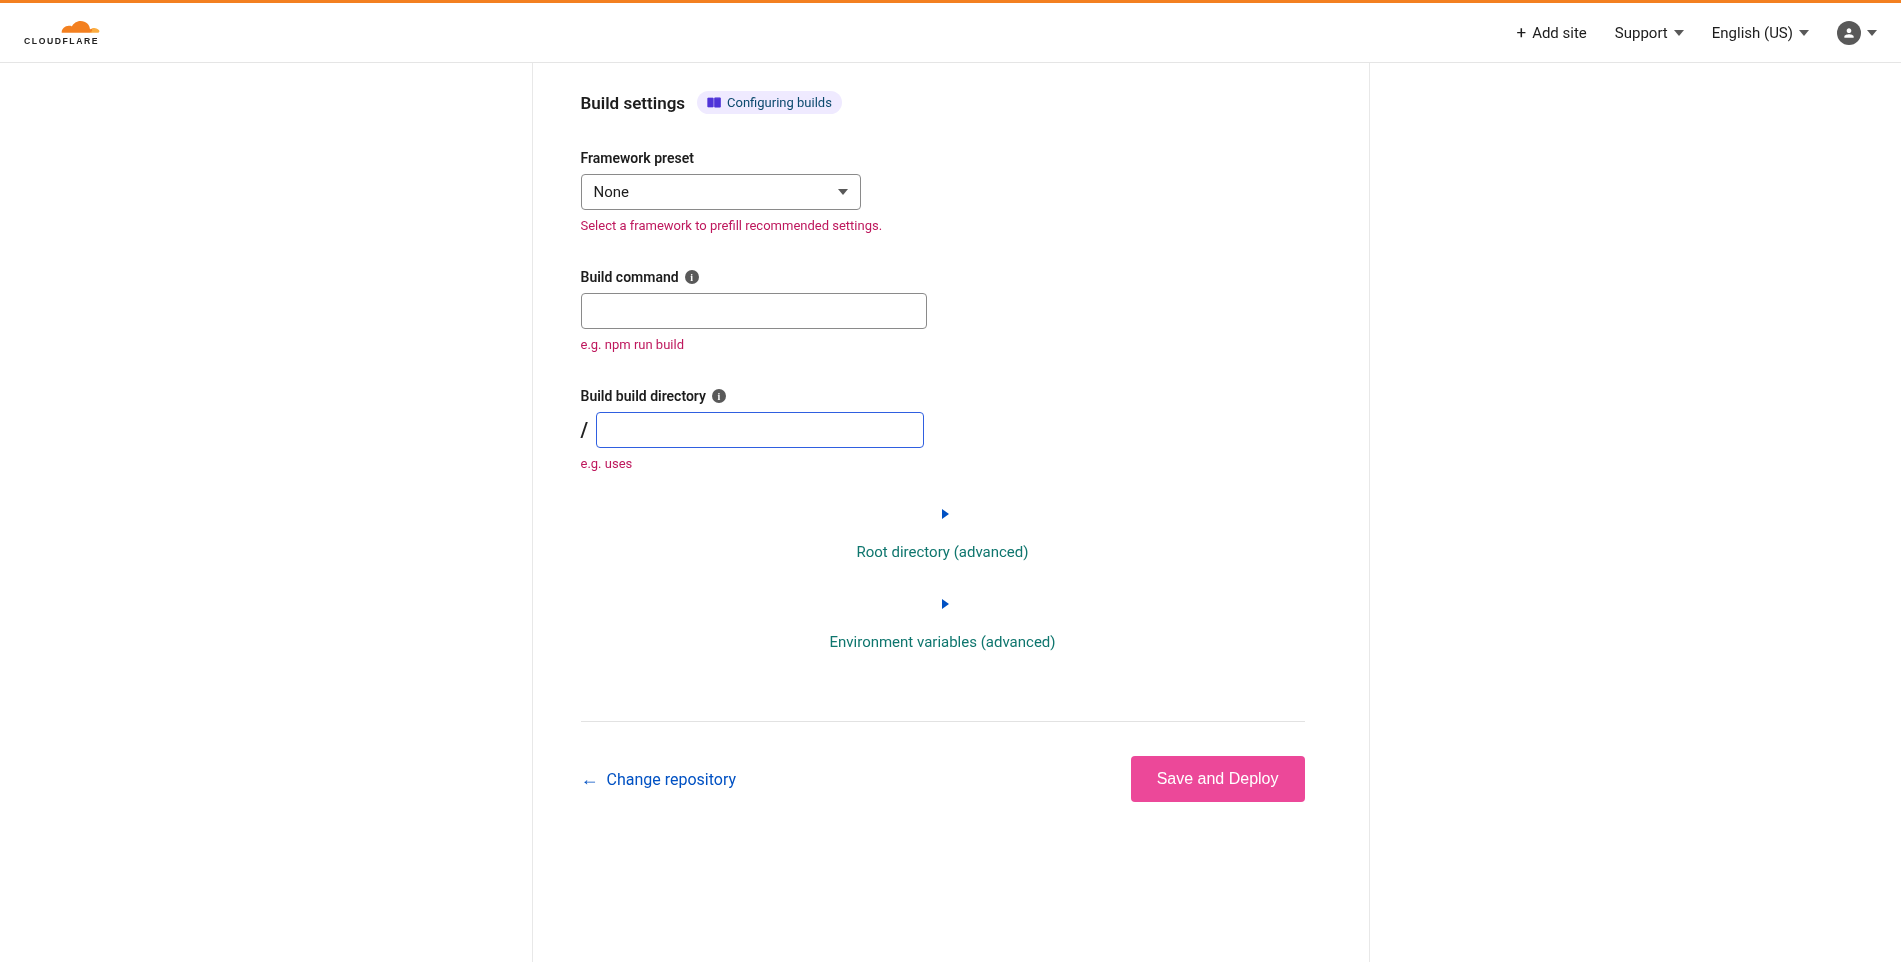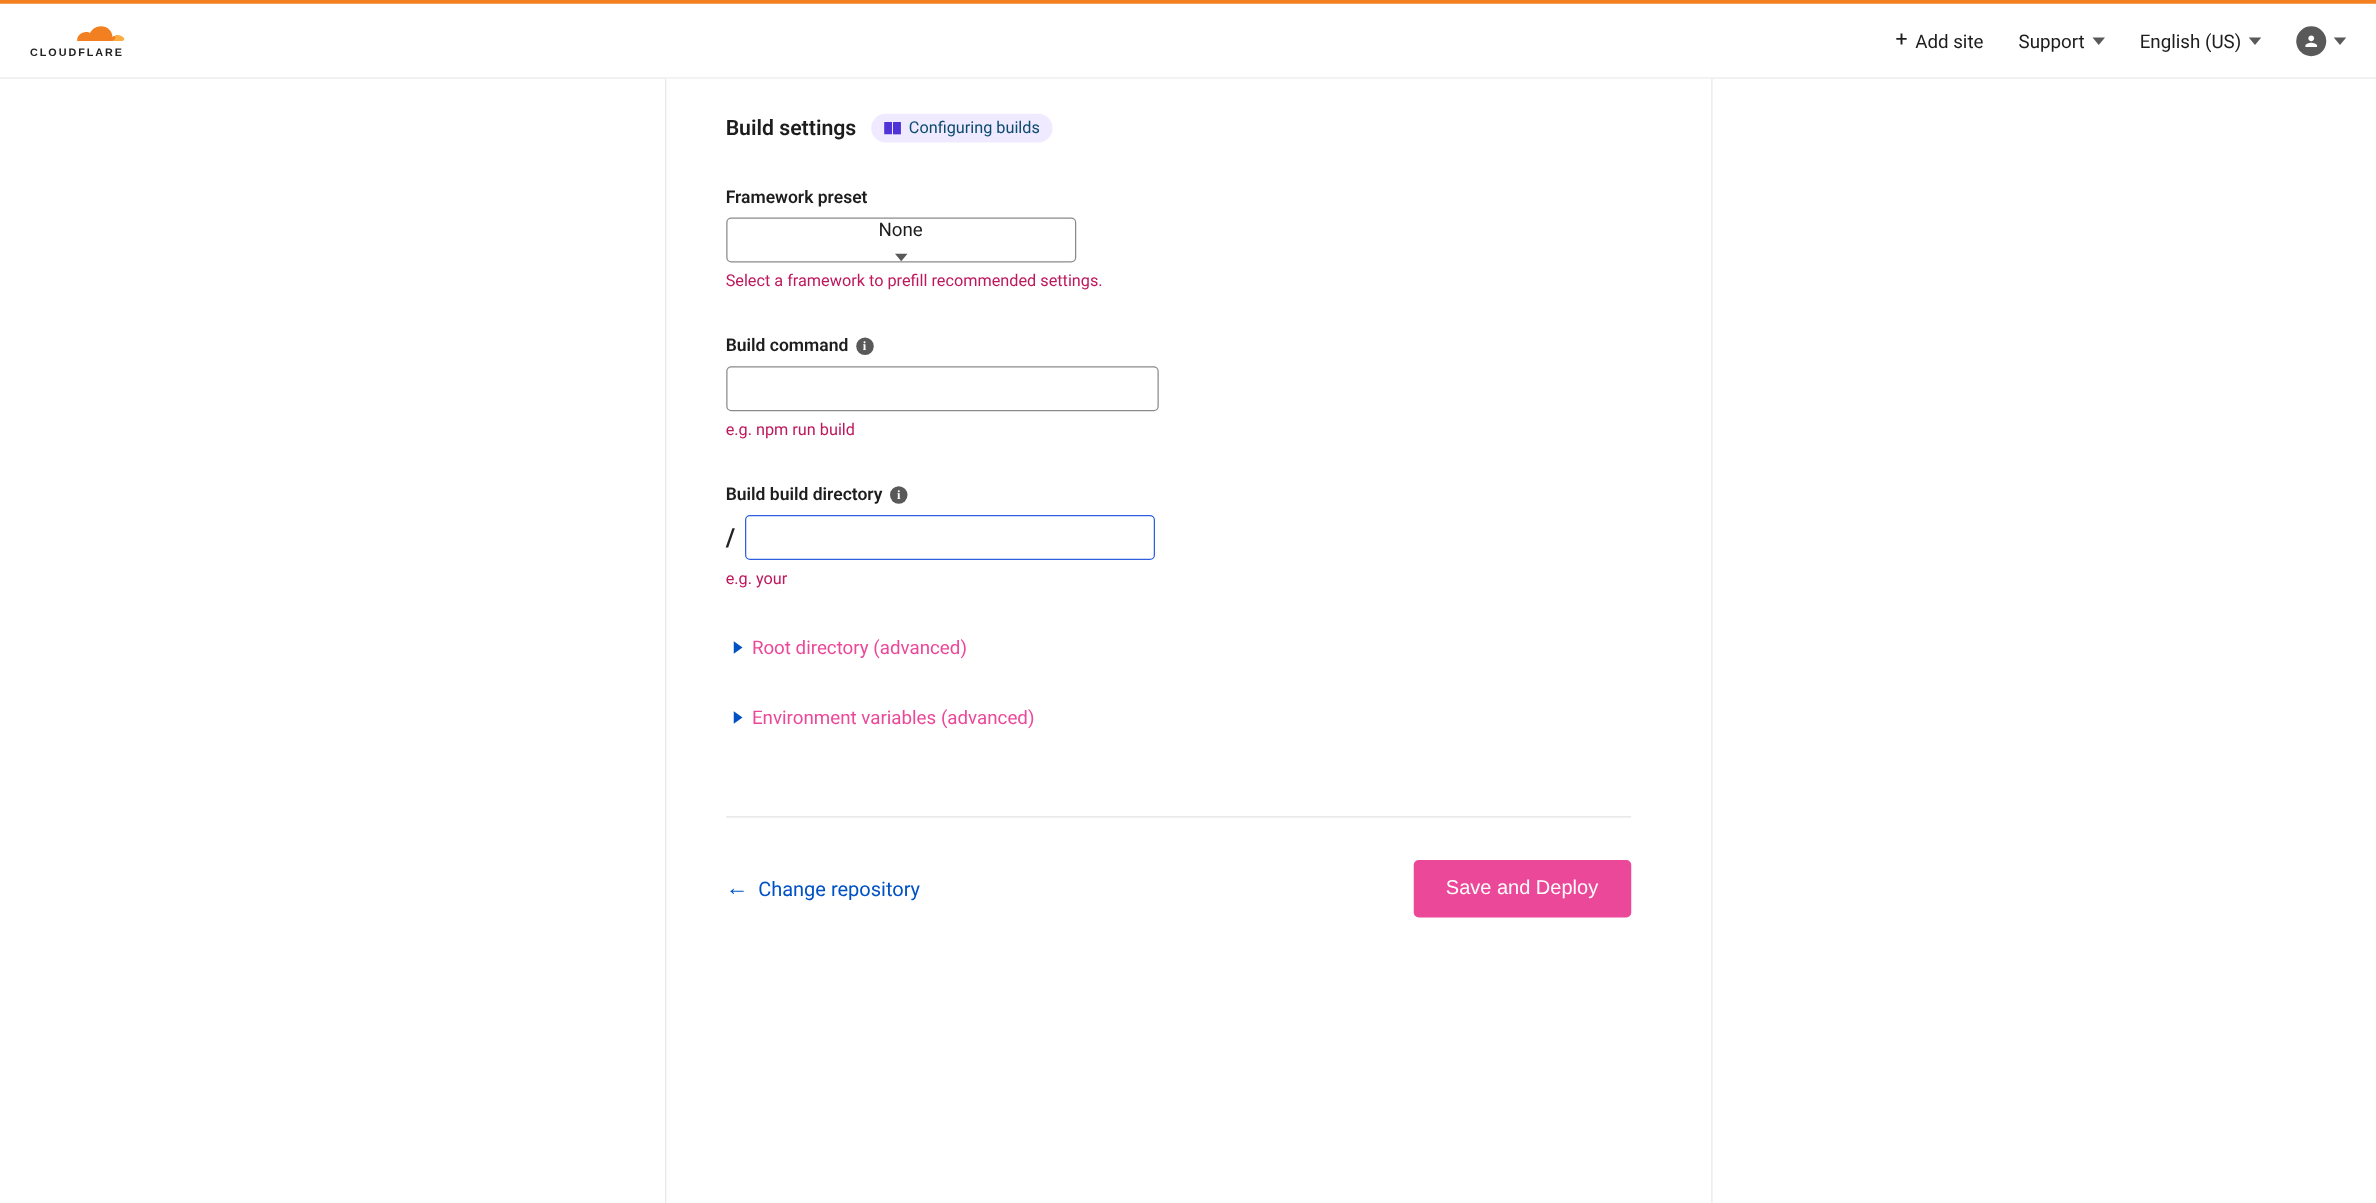--- a/index.html
+++ b/index.html
@@ -103,21 +103,20 @@
     height: 36px;
     border: 1px solid #8a8a8a;
     border-radius: 4px;
     display: flex;
     align-items: center;
     justify-content: space-between;
     padding: 0 12px;
     cursor: pointer;
     font-size: 15px;
     background: #fff;
-    flex-direction: column;
   }
   .text-input {
     width: 346px;
     height: 36px;
     border: 1px solid #8a8a8a;
     border-radius: 4px;
     padding: 0 10px;
     font-size: 15px;
     outline: none;
   }
@@ -128,25 +127,26 @@
   .dir-row { display: flex; align-items: center; gap: 8px; }
   .slash { font-size: 20px; font-weight: 600; color: #222; }
   .helper {
     font-size: 13px;
     color: #be185d;
     margin-top: 8px;
   }
   .expander {
     display: flex;
     align-items: center;
-    gap: 8px;
-    color: #ec4899;
+    gap: 24px;
+    color: #0f766e;
     font-size: 15px;
     cursor: pointer;
     margin-top: 38px;
+    flex-direction: column;
   }
   .chevron-r {
     width: 0; height: 0;
     border-top: 5px solid transparent;
     border-bottom: 5px solid transparent;
     border-left: 7px solid #0051c3;
     margin-left: 6px;
   }
   .divider { height: 1px; background: #e2e2e2; margin-top: 70px; }
   .footer-row {
@@ -251,21 +251,21 @@
 
     <div class="field">
       <div class="flabel">
         <span>Build build directory</span>
         <span class="info-ic">i</span>
       </div>
       <div class="dir-row">
         <span class="slash">/</span>
         <input type="text" class="text-input focused" autofocus="" value="" style="">
       </div>
-      <div class="helper">e.g. your</div>
+      <div class="helper">e.g. uses</div>
     </div>
 
     <div class="expander">
       <span class="chevron-r"></span>
       <span>Root directory (advanced)</span>
     </div>
 
     <div class="expander">
       <span class="chevron-r"></span>
       <span>Environment variables (advanced)</span>

